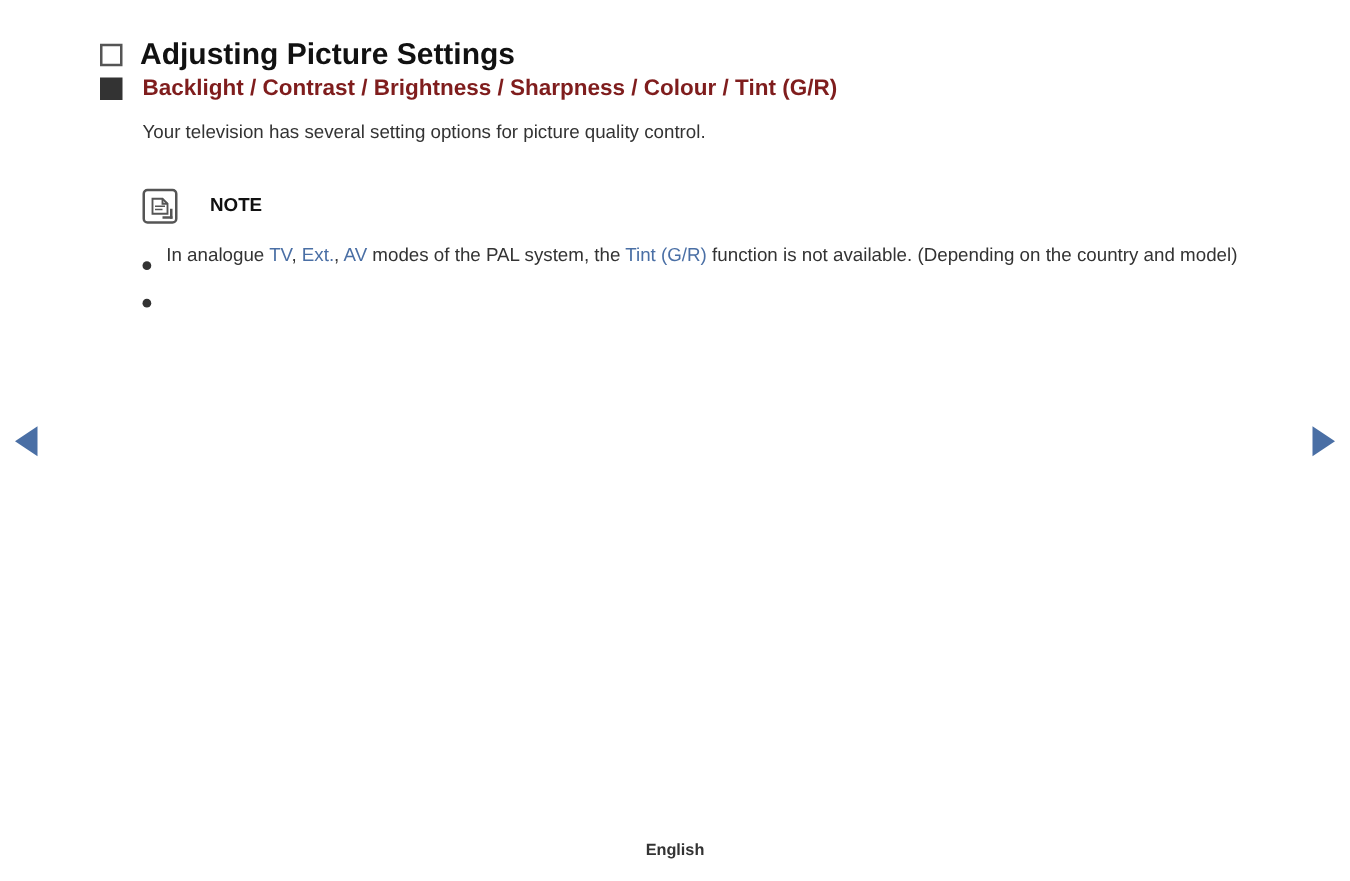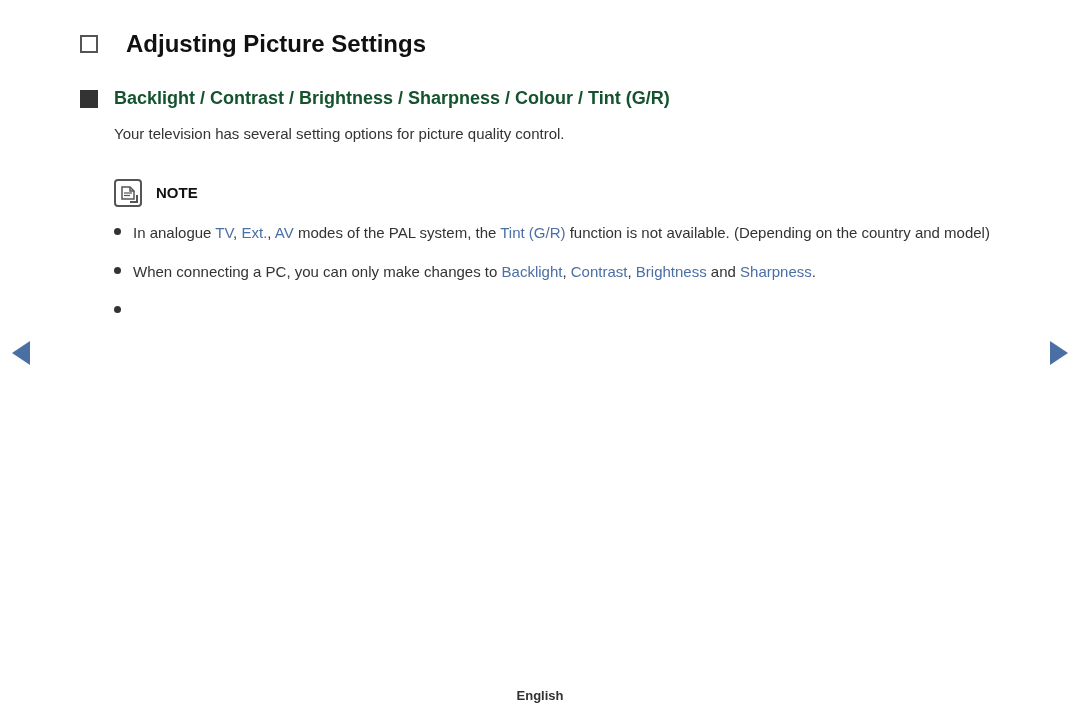--- a/index.html
+++ b/index.html
@@ -31,22 +31,21 @@
     .content-area {
       width: 920px;
       padding: 30px 0 0 0;
       flex: 1;
     }
 
     
     .page-title-row {
       display: flex;
       align-items: center;
-      gap: 28px;
-      margin-bottom: 28px;
+      gap: 14px;
     }
 
     .checkbox-icon {
       width: 18px;
       height: 18px;
       border: 2px solid #555;
       display: inline-flex;
       flex-shrink: 0;
     }
 
@@ -71,36 +70,36 @@
       margin-top: 4px;
     }
 
     .section-content {
       flex: 1;
     }
 
     .section-heading {
       font-size: 18px;
       font-weight: bold;
-      color: #14532d;
+      color: #7f1d1d;
       margin-bottom: 12px;
       line-height: 1.4;
     }
 
     .section-description {
       font-size: 15px;
       color: #333333;
       margin-bottom: 33px;
       line-height: 1.5;
     }
 
     
     .note-box {
       display: flex;
-      gap: 14px;
+      gap: 26px;
       margin-bottom: 14px;
       align-items: flex-start;
     }
 
     .note-icon {
       width: 28px;
       height: 28px;
       border: 2px solid #555;
       border-radius: 4px;
       display: flex;
@@ -139,20 +138,21 @@
       margin: 0;
     }
 
     .bullet-list li {
       display: flex;
       gap: 12px;
       margin-bottom: 16px;
       line-height: 1.55;
       font-size: 15px;
       color: #333333;
+      align-items: flex-end;
     }
 
     .bullet-dot {
       width: 7px;
       height: 7px;
       background: #333;
       border-radius: 50%;
       flex-shrink: 0;
       margin-top: 7px;
     }
@@ -185,21 +185,21 @@
       height: 0;
       border-top: 12px solid transparent;
       border-bottom: 12px solid transparent;
       border-left: 18px solid #4a6fa5;
       cursor: pointer;
     }
 
     
     .footer {
       position: absolute;
-      bottom: 2px;
+      bottom: 18px;
       width: 100%;
       text-align: center;
       font-size: 13px;
       font-weight: bold;
       color: #333333;
     }
   </style>
 </head>
 <body>
 
@@ -238,26 +238,20 @@
 
         <ul class="bullet-list">
 
           <li>
             <span class="bullet-dot"></span>
             <span>
               In analogue <span class="link-text">TV</span>, <span class="link-text">Ext.</span>, <span class="link-text">AV</span> modes of the PAL system, the <span class="link-text">Tint (G/R)</span> function is not available. (Depending on the country and model)
             </span>
           </li>
 
-          <li>
-            <span class="bullet-dot"></span>
-            <span>
-              When connecting a PC, you can only make changes to <span class="link-text">Backlight</span>, <span class="link-text">Contrast</span>, <span class="link-text">Brightness</span> and <span class="link-text">Sharpness</span>.
-            </span>
-          </li>
 
 
           <li>
             <span class="bullet-dot"></span>
           </li>
 
         </ul>
 
       </div>
     </div>

